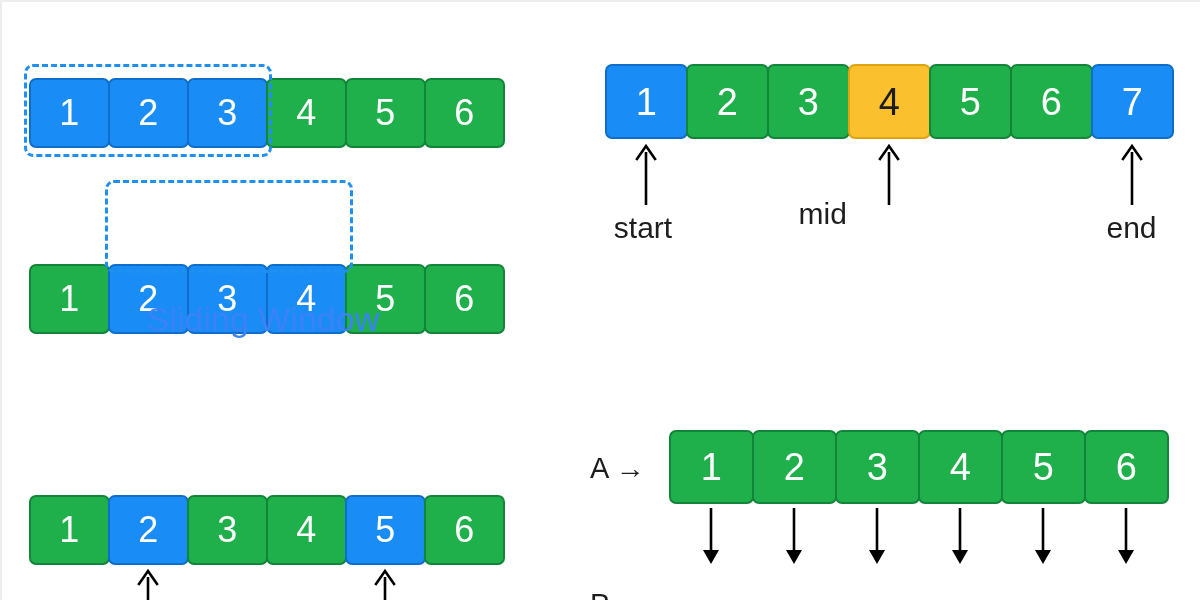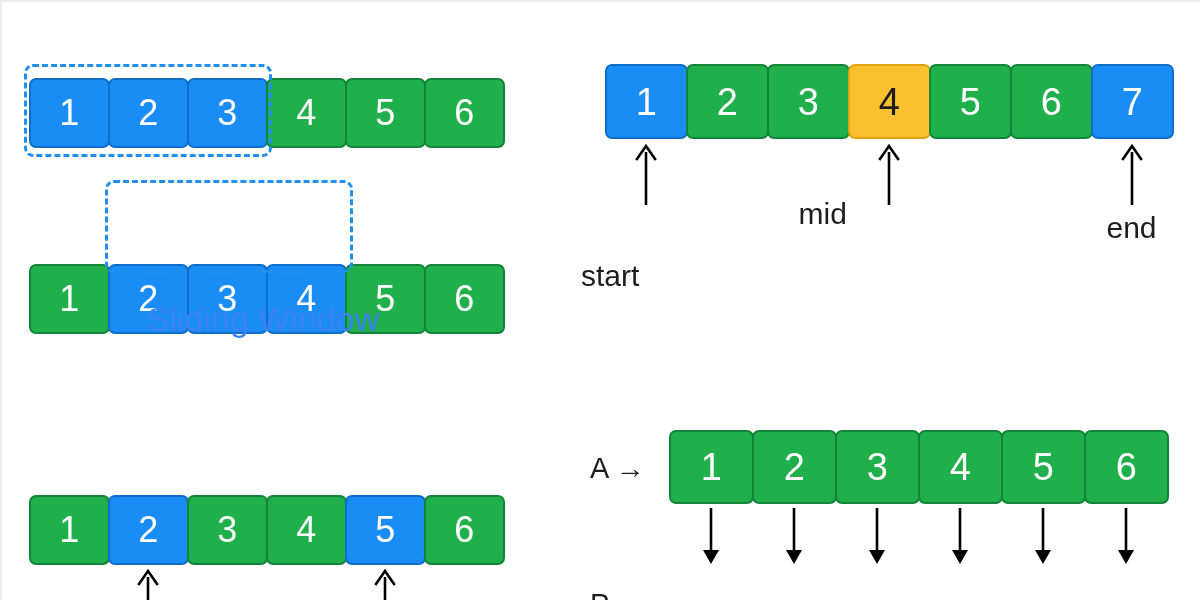--- a/index.html
+++ b/index.html
@@ -198,21 +198,21 @@
         </div>
       </div>
 
     <div id="bs-pointers">
         <div class="arrow" style="left: 629.5px; top: 141px;">
           <svg width="28" height="62" viewBox="0 0 28 62">
             <line x1="14" y1="62" x2="14" y2="9" stroke="#000" stroke-width="2.6"></line>
             <polyline points="5,16 14,3 23,16" fill="none" stroke="#000" stroke-width="2.6" stroke-linecap="square"></polyline>
           </svg>
         </div>
-        <div class="ptr-label" style="left: 579px; top: 209px; width: 180px; font-size: 30px; margin-top: 48px;">start</div>
+        <div class="ptr-label" style="left: 551px; top: 209px; width: 180px; text-align: center; font-size: 30px;">start</div>
         <div class="arrow" style="left: 872.5px; top: 141px;">
           <svg width="28" height="62" viewBox="0 0 28 62">
             <line x1="14" y1="62" x2="14" y2="9" stroke="#000" stroke-width="2.6"></line>
             <polyline points="5,16 14,3 23,16" fill="none" stroke="#000" stroke-width="2.6" stroke-linecap="square"></polyline>
           </svg>
         </div>
         <div class="ptr-label" style="left: 796.5px; top: 195px; width: 180px; font-size: 30px;">mid</div>
         <div class="arrow" style="left: 1115.5px; top: 141px;">
           <svg width="28" height="62" viewBox="0 0 28 62">
             <line x1="14" y1="62" x2="14" y2="9" stroke="#000" stroke-width="2.6"></line>

